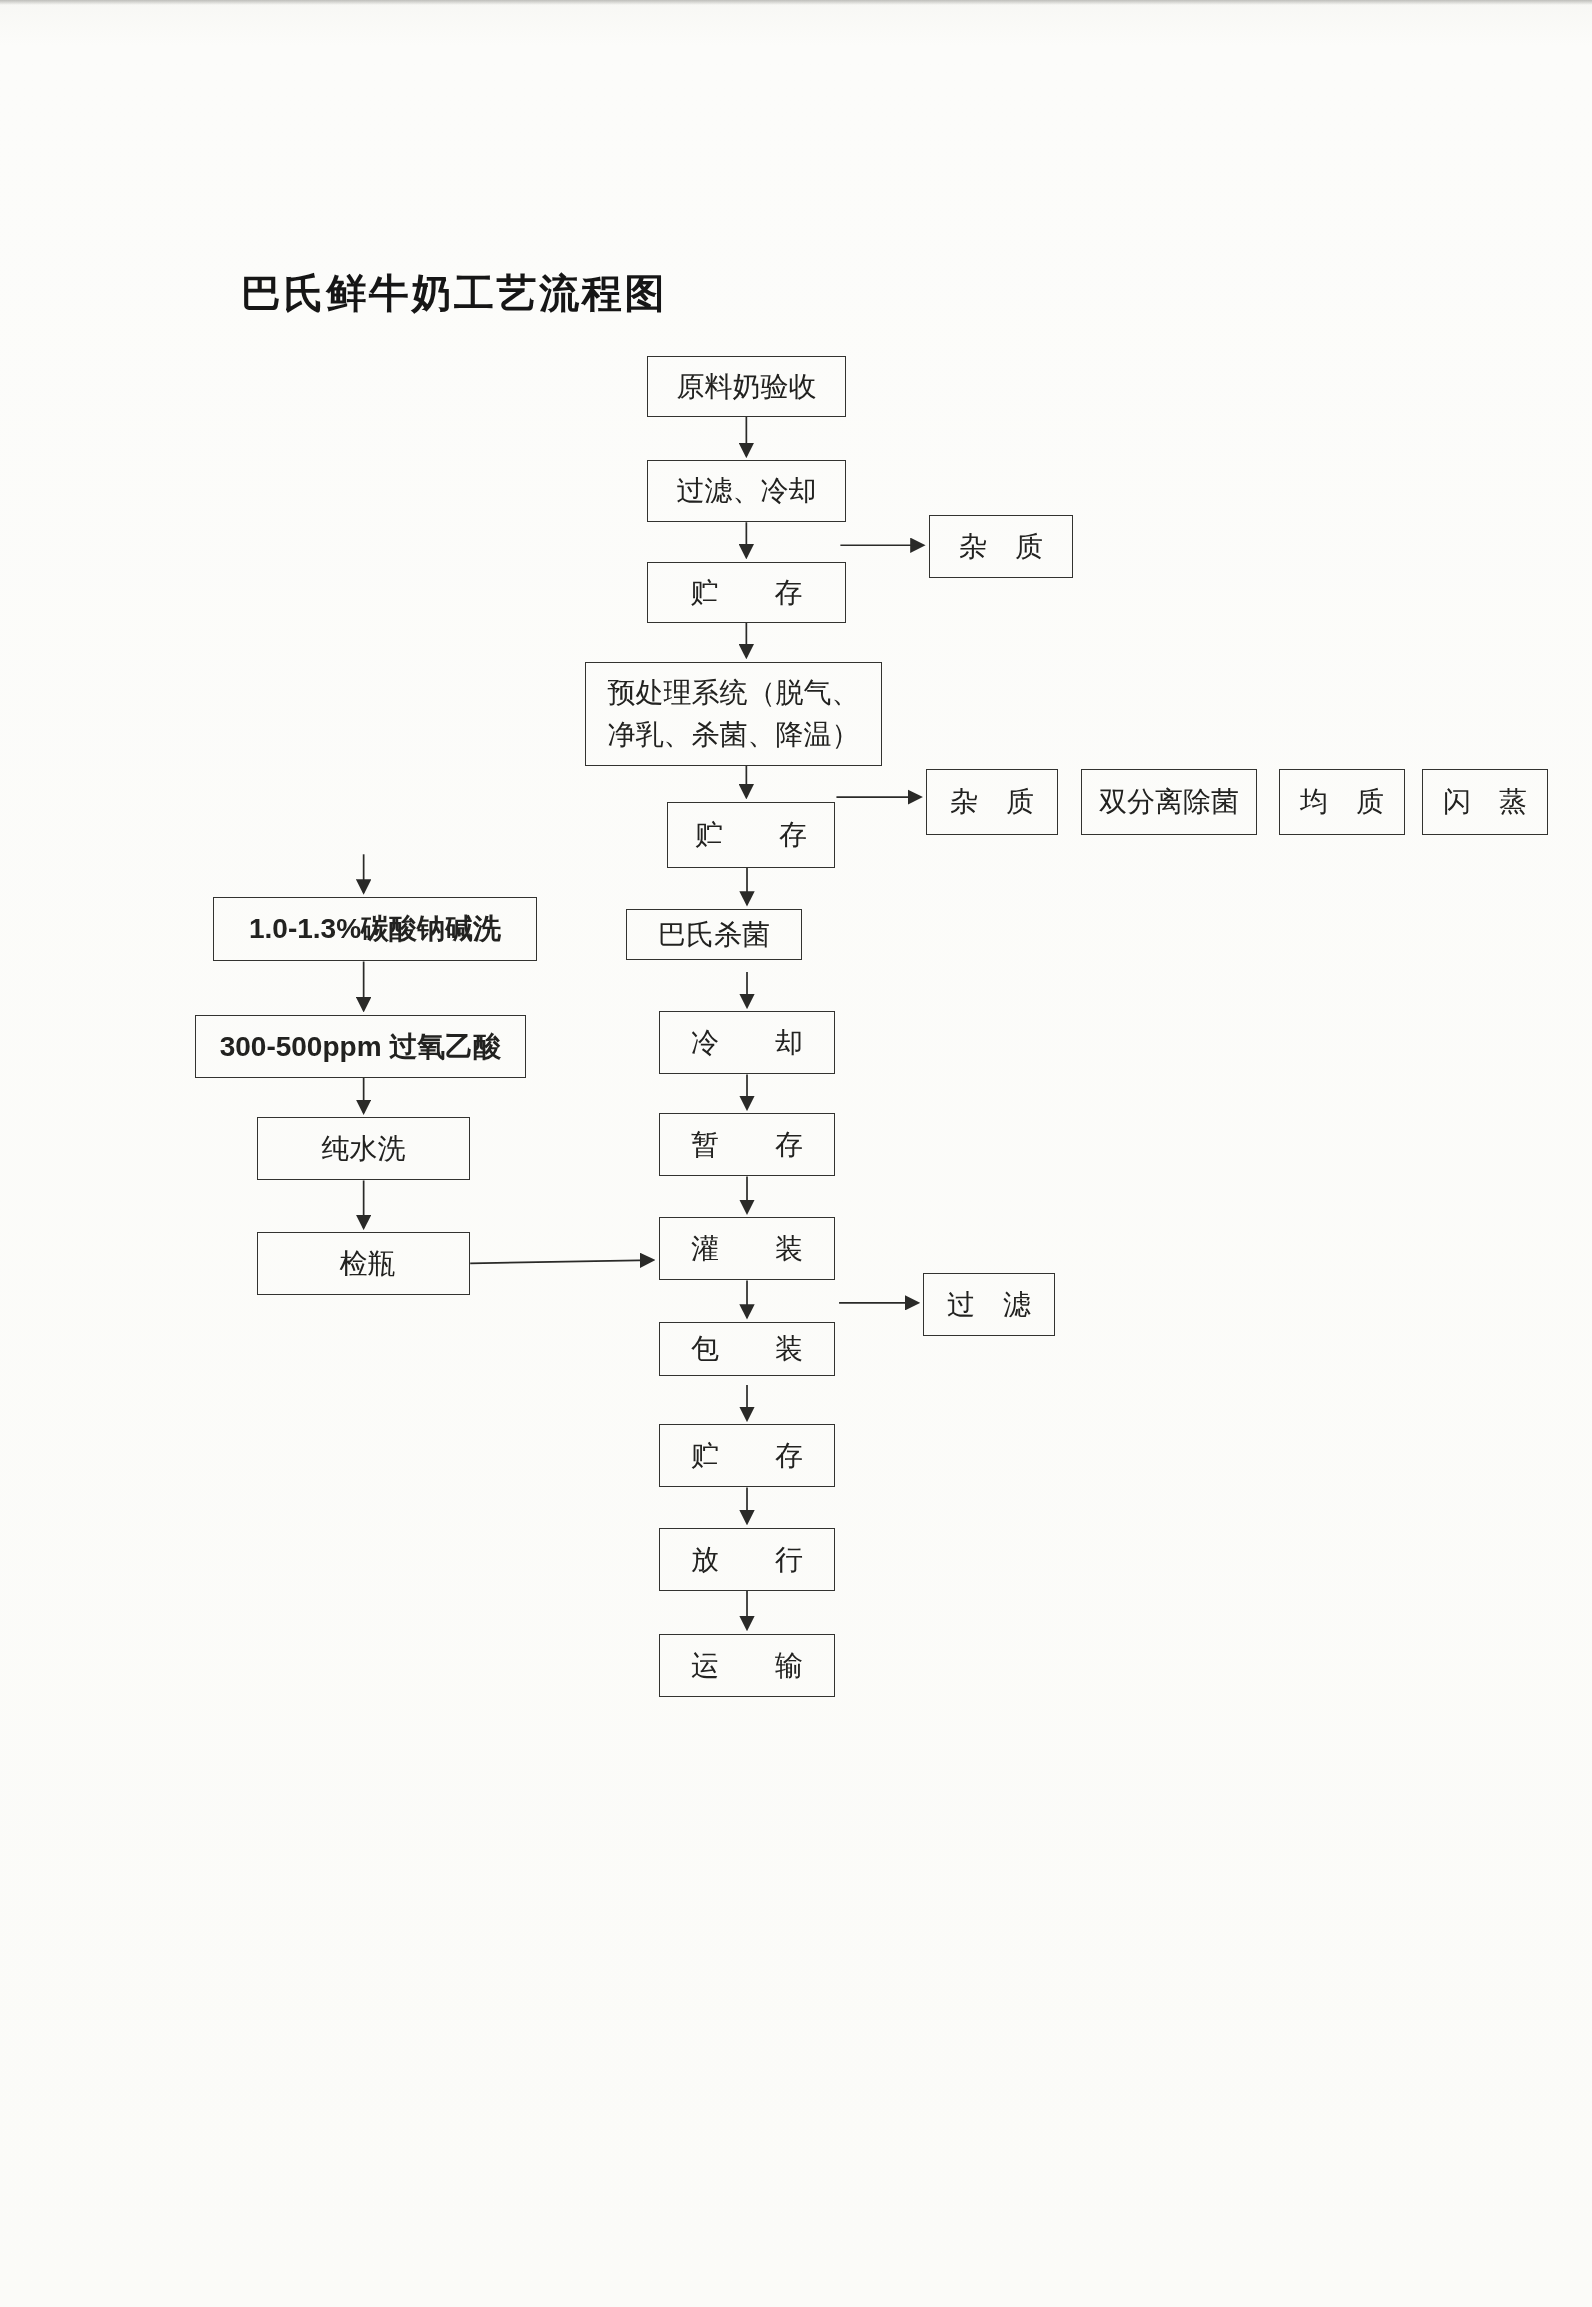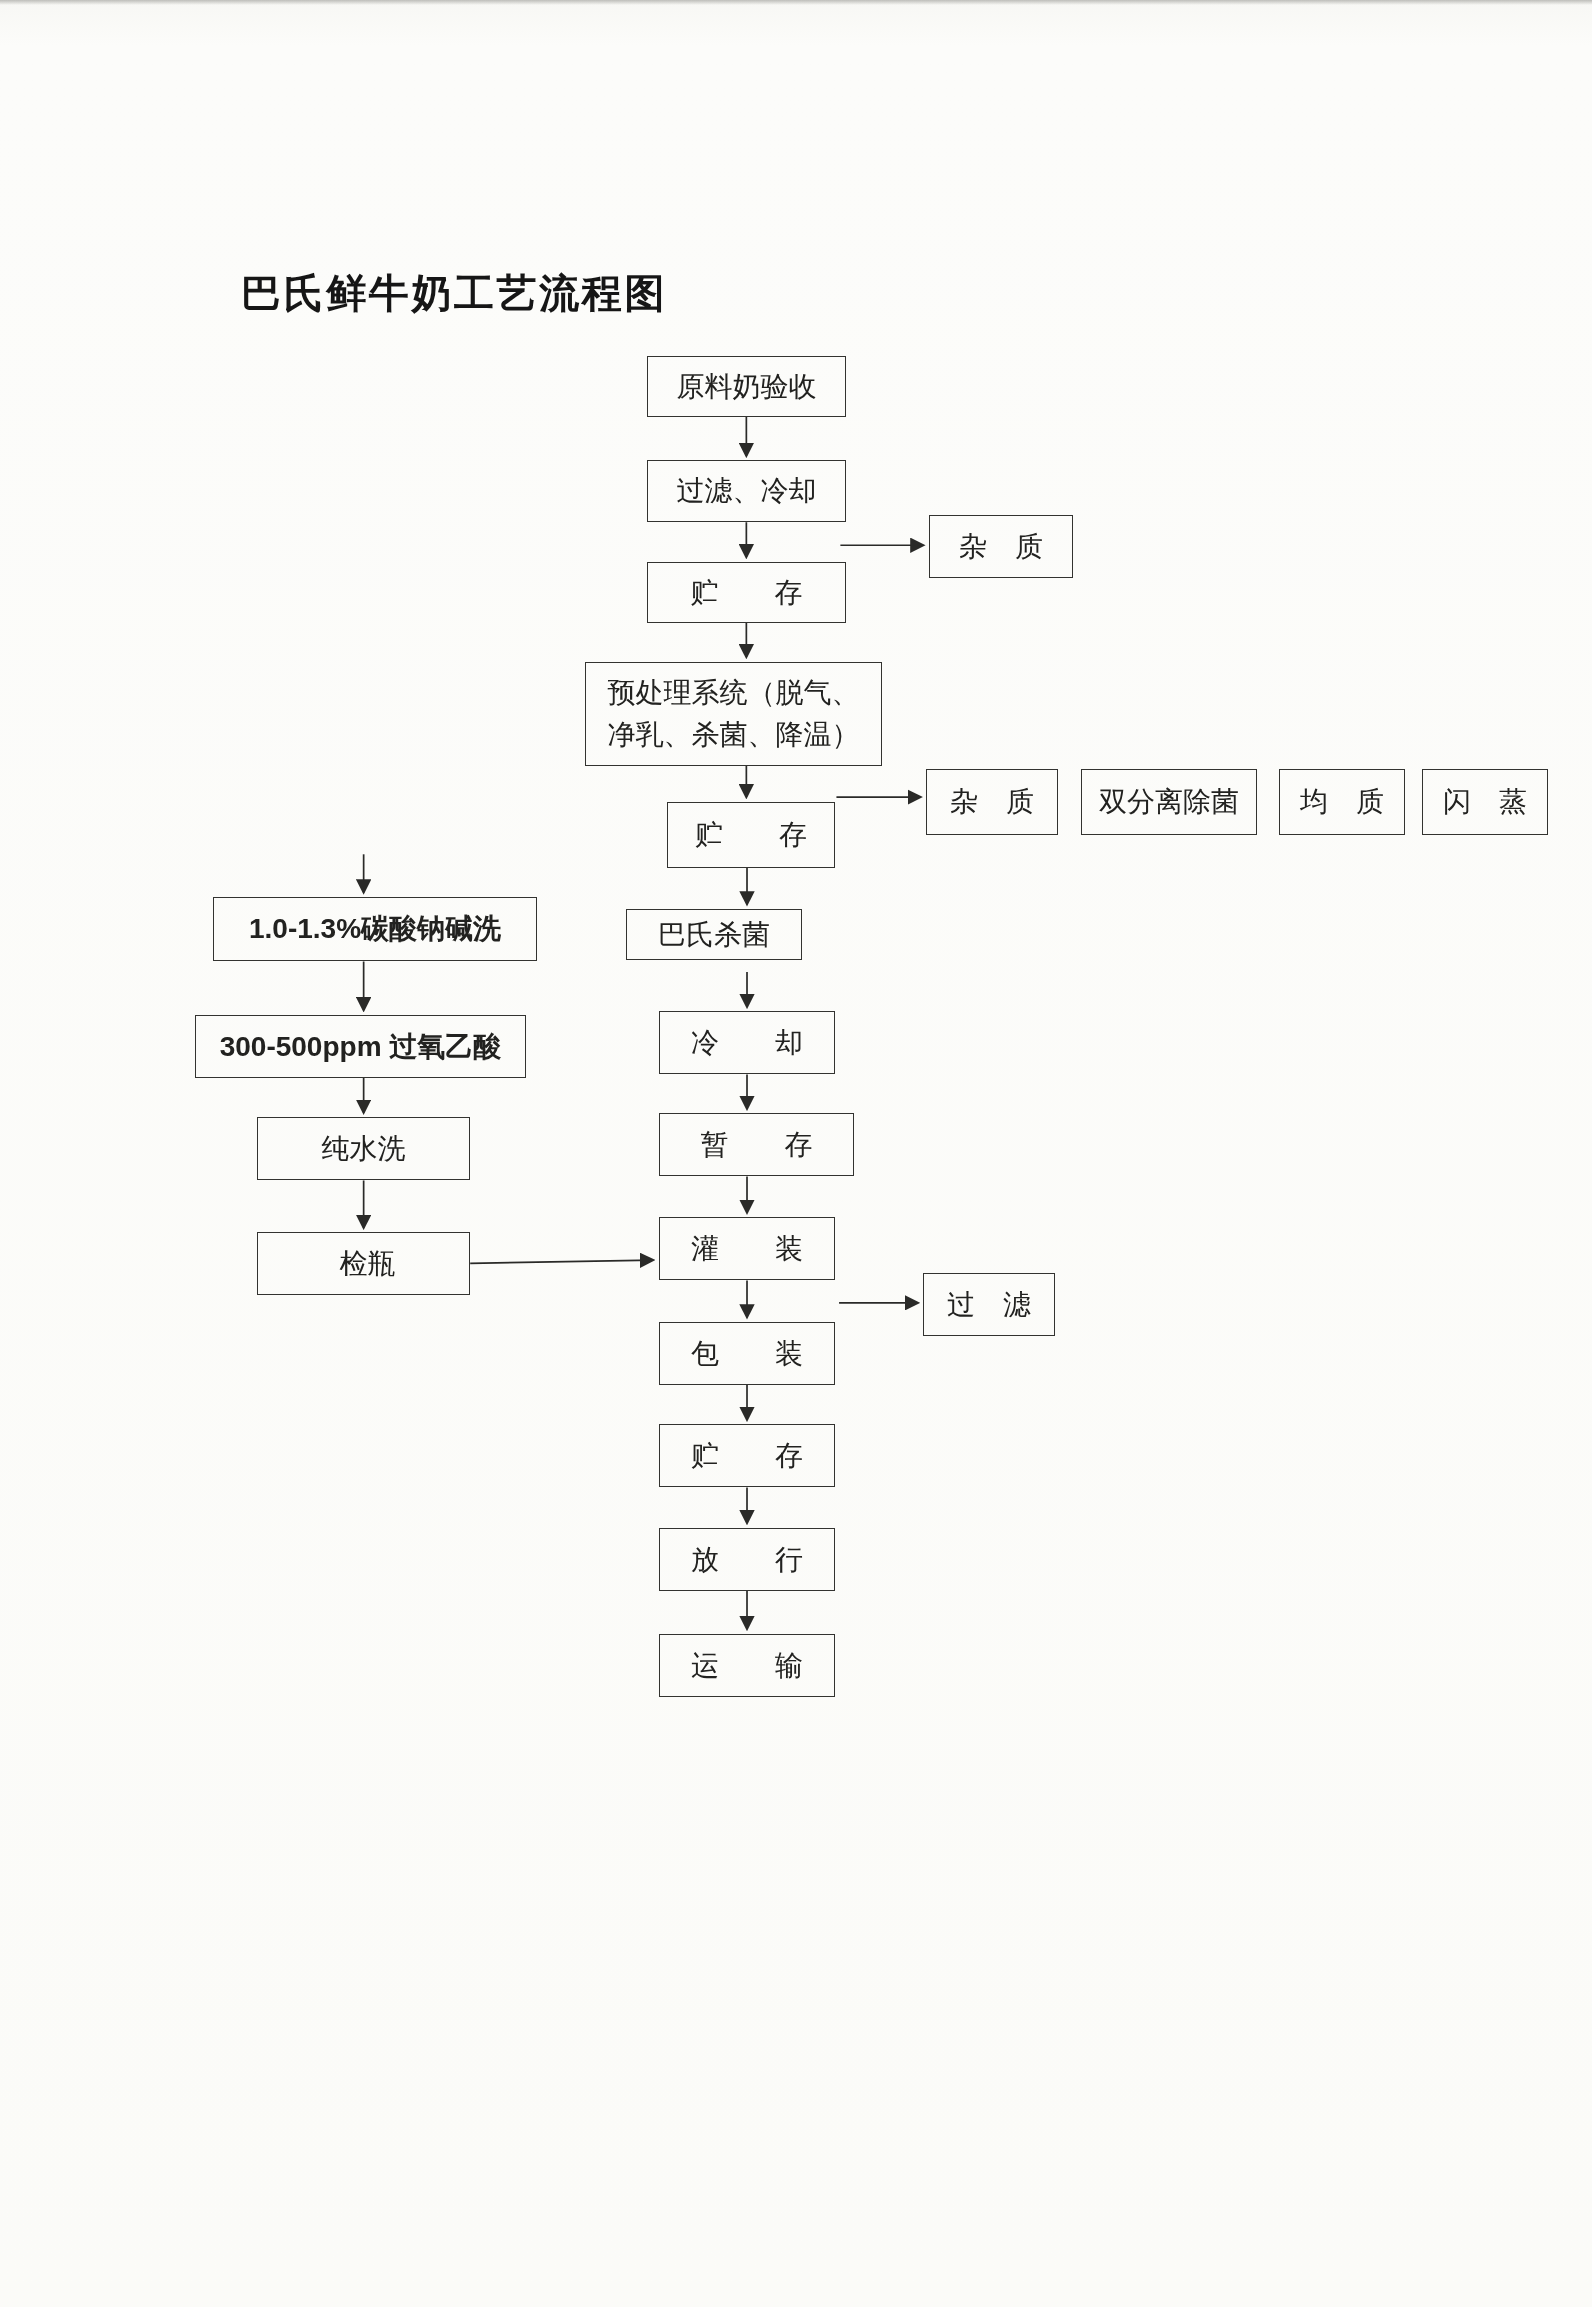--- a/index.html
+++ b/index.html
@@ -105,24 +105,24 @@
   <div class="node" style="left:647px;  top:562px;  width:199px; height:61px;">贮　　存</div>
   <div class="node" style="left:585px;  top:662px; width:297px; height:104px;">预处理系统（脱气、
 净乳、杀菌、降温）</div>
   <div class="node" style="left:667px; top:802px; width:168px; height:66px;">贮　　存</div>
   <div class="node" style="left:926px; top:769px; width:132px; height:66px;">杂　质</div>
   <div class="node" style="left:1081px; top:769px; width:176px; height:66px;">双分离除菌</div>
   <div class="node" style="left:1279px; top:769px; width:126px; height:66px;">均　质</div>
   <div class="node" style="left:1422px; top:769px; width:126px; height:66px;">闪　蒸</div>
   <div class="node" style="left:626px; top:909px; width:176px; height:51px;">巴氏杀菌</div>
   <div class="node" style="left:659px; top:1011px; width:176px; height:63px;">冷　　却</div>
-  <div class="node" style="left:659px; top:1113px; width:195px; height:63px;">暂　　存</div>
+  <div class="node" style="left:659px; top:1113px; width:176px; height:63px;">暂　　存</div>
   <div class="node" style="left:659px; top:1217px; width:176px; height:63px;">灌　　装</div>
   <div class="node" style="left:923px; top:1273px; width:132px; height:63px;">过　滤</div>
-  <div class="node" style="left:659px; top:1322px; width:176px; height:63px;text-align:center;">包　　装</div>
+  <div class="node" style="left:659px; top:1322px; width:176px; height:54px;text-align:center;">包　　装</div>
   <div class="node" style="left:659px; top:1424px; width:176px; height:63px;">贮　　存</div>
   <div class="node" style="left:659px; top:1528px; width:176px; height:63px;">放　　行</div>
   <div class="node" style="left:659px; top:1634px; width:176px; height:63px;">运　　输</div>
 
   <div class="node bold" style="left:213px; top:897px; width:324px; height:64px;">1.0-1.3%碳酸钠碱洗</div>
   <div class="node bold" style="left:195px; top:1015px; width:331px; height:63px;">300-500ppm 过氧乙酸</div>
   <div class="node" style="left:257px; top:1117px; width:213px; height:63px;">纯水洗</div>
   <div class="node" style="left:257px; top:1232px; width:213px; height:63px;padding-left:8px;">检瓶</div>
 
 </div>

